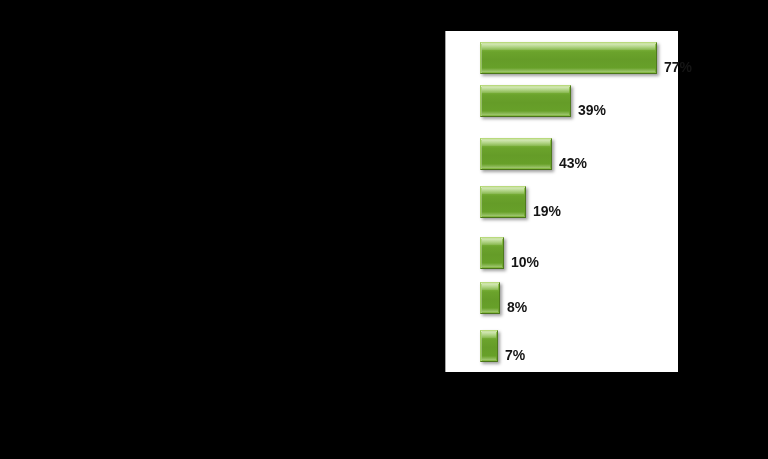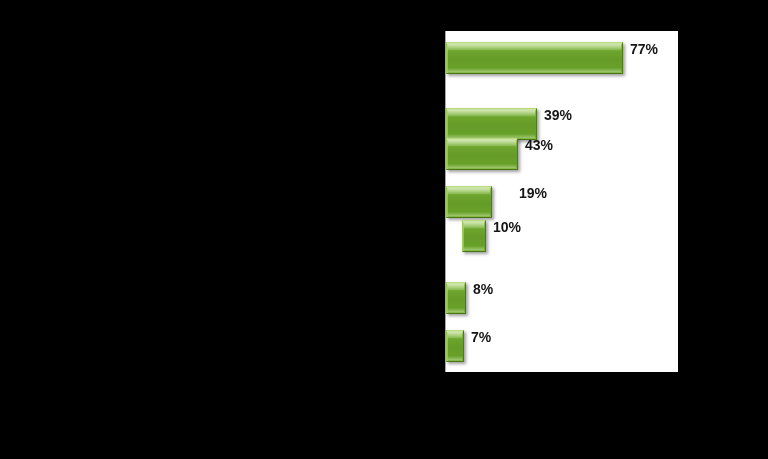--- a/index.html
+++ b/index.html
@@ -41,21 +41,22 @@
     height: 341px;
     background: #a6a6a6;
   }
 
   
   .bar-row {
     position: absolute;
     left: 1px;
     height: 32px;
     display: flex;
-    align-items: flex-start;
+    align-items: flex-end;
+    padding-left: 34px;
   }
 
   .bar {
     position: relative;
     height: 32px;
     box-sizing: border-box;
     background:
       linear-gradient(to bottom,
         #a4ce5e 0%,
         #96c653 6%,
@@ -122,36 +123,36 @@
 
   <div id="plot-area">
 
     <div id="value-axis"></div>
 
     <div class="bar-row" style="top: 11px;">
       <div class="bar" style="width: 177px;"></div>
       <span class="bar-label">77%</span>
     </div>
 
-    <div class="bar-row" style="top: 77px;">
+    <div class="bar-row" style="top: 54px;">
       <div class="bar" style="width: 91px;"></div>
       <span class="bar-label">39%</span>
     </div>
 
     <div class="bar-row" style="top: 107px;">
       <div class="bar" style="width: 72px;"></div>
       <span class="bar-label">43%</span>
     </div>
 
-    <div class="bar-row" style="top: 155px; gap: 20px;">
+    <div class="bar-row" style="top: 155px;">
       <div class="bar" style="width: 46px;"></div>
       <span class="bar-label">19%</span>
     </div>
 
-    <div class="bar-row" style="top: 189px; margin-left: 16px;">
+    <div class="bar-row" style="top: 206px;">
       <div class="bar" style="width: 24px;"></div>
       <span class="bar-label">10%</span>
     </div>
 
     <div class="bar-row" style="top: 251px;">
       <div class="bar" style="width: 20px;"></div>
       <span class="bar-label">8%</span>
     </div>
 
     <div class="bar-row" style="top: 299px;">

